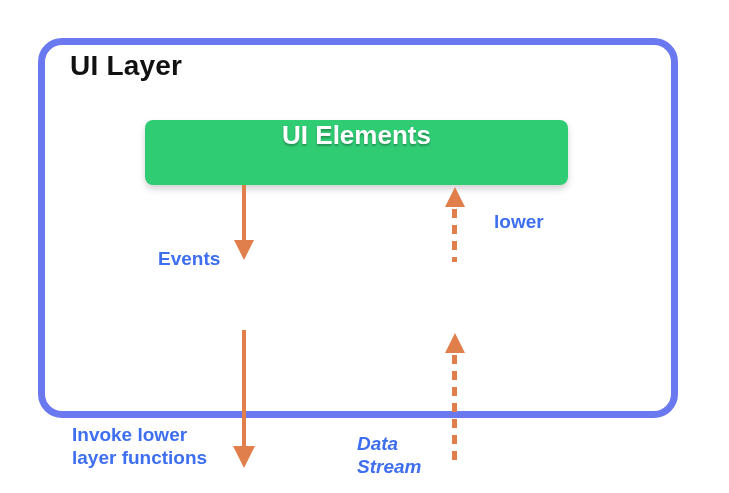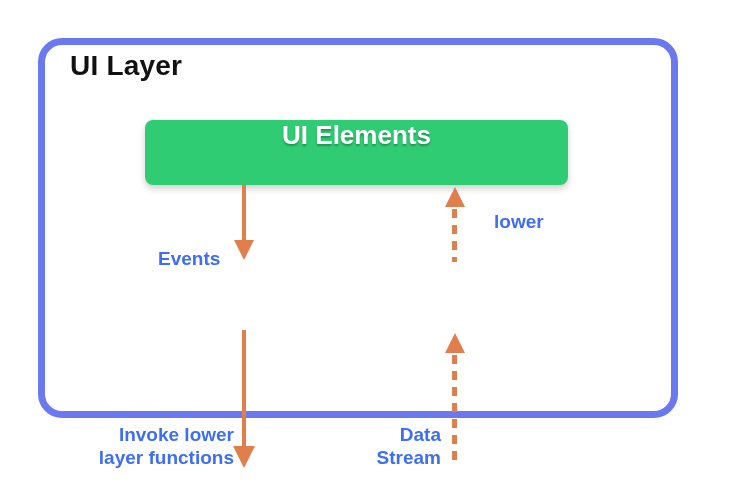--- a/index.html
+++ b/index.html
@@ -82,21 +82,21 @@
   }
   
   .flow-label {
     position: absolute;
     font-size: 19px;
     font-weight: 700;
     color: var(--label-blue, #3E6FF0);
     line-height: 23px;
     z-index: 2;
   }
-  .flow-label.centered { text-align: right; }
+  .flow-label.centered { text-align: left; }
 </style>
 </head>
 <body>
 
 <div class="canvas">
 
   <div class="ui-layer-box"></div>
   <div class="diagram-title">UI Layer</div>
 
   <div class="node-box node-green">
@@ -111,15 +111,15 @@
   <div class="arrow-part head-up" style="left:445px; top:187px;"></div>
   <div class="arrow-part dashed-line" style="left:452px; top:209px; height:53px;"></div>
   <div class="flow-label" style="left:494px; top:210px;">lower</div>
 
   <div class="arrow-part solid-line" style="left:242px; top:330px; height:119px;"></div>
   <div class="arrow-part head-down" style="left:233px; top:446px; border-left-width:11px; border-right-width:11px; border-top-width:22px;"></div>
   <div class="flow-label centered" style="left:72px; top:423px; width:162px;">Invoke lower layer functions</div>
 
   <div class="arrow-part head-up" style="left:445px; top:333px;"></div>
   <div class="arrow-part dashed-line" style="left:452px; top:355px; height:106px;"></div>
-  <div class="flow-label centered" style="left:357px; top:423px; width:84px;">Data Stream</div>
+  <div class="flow-label centered" style="left:357px; top:432px; width:84px;font-style:italic;">Data Stream</div>
 
 </div>
 
 </body></html>

